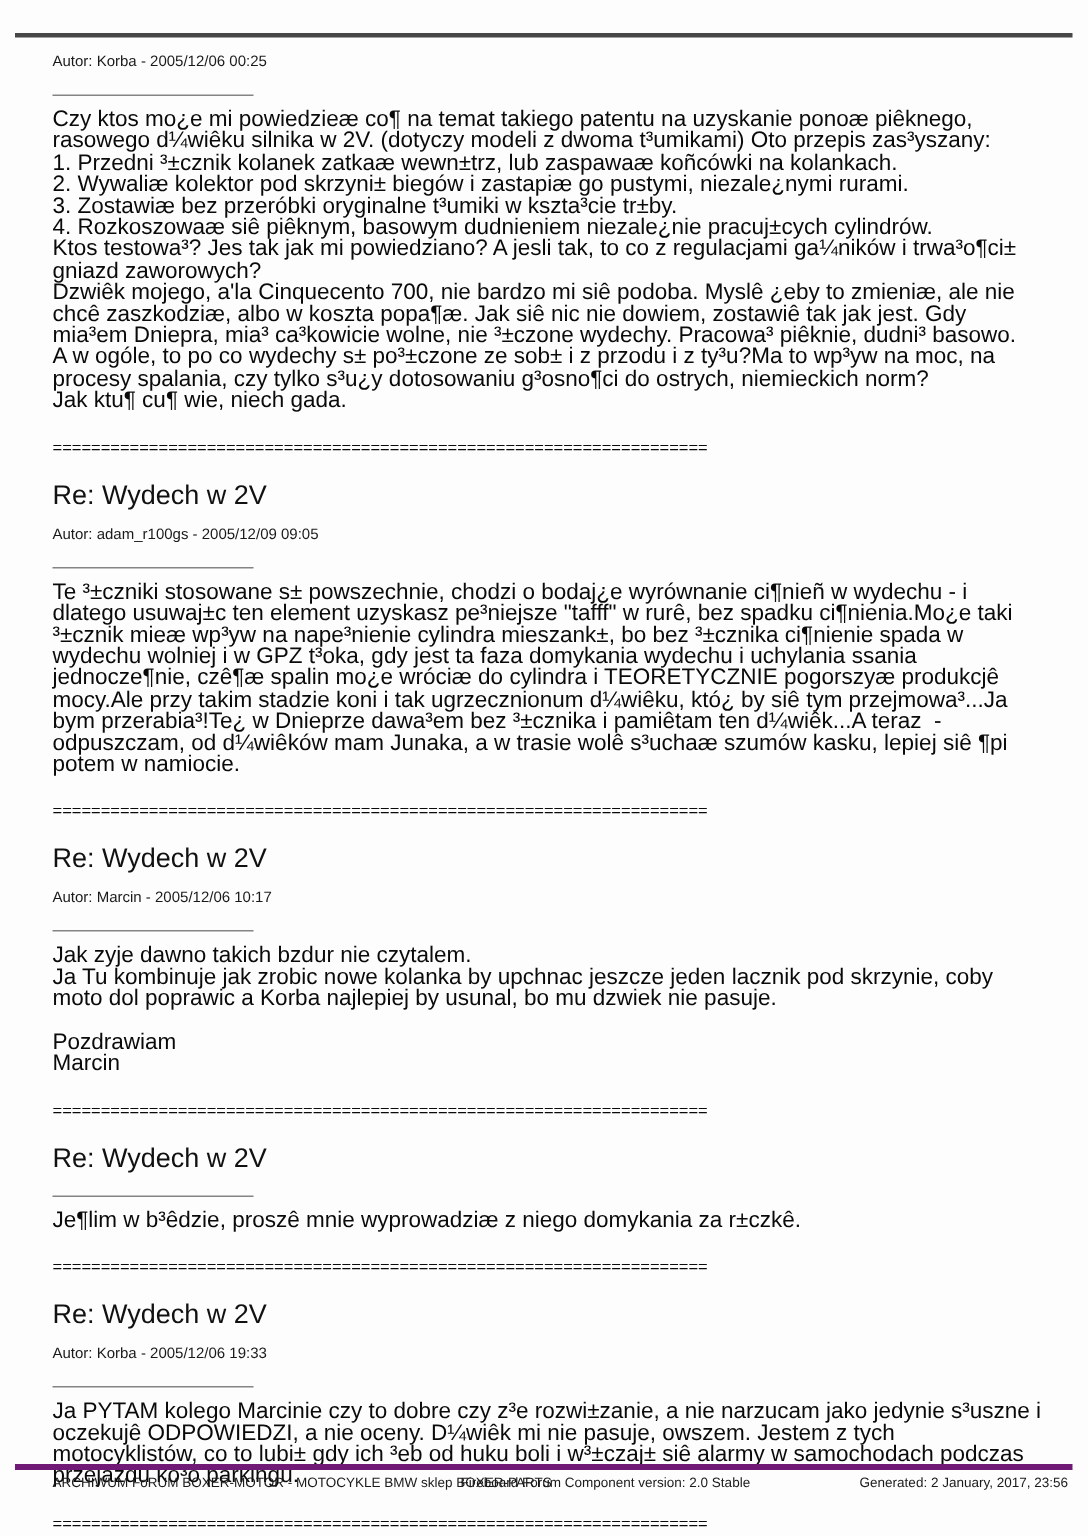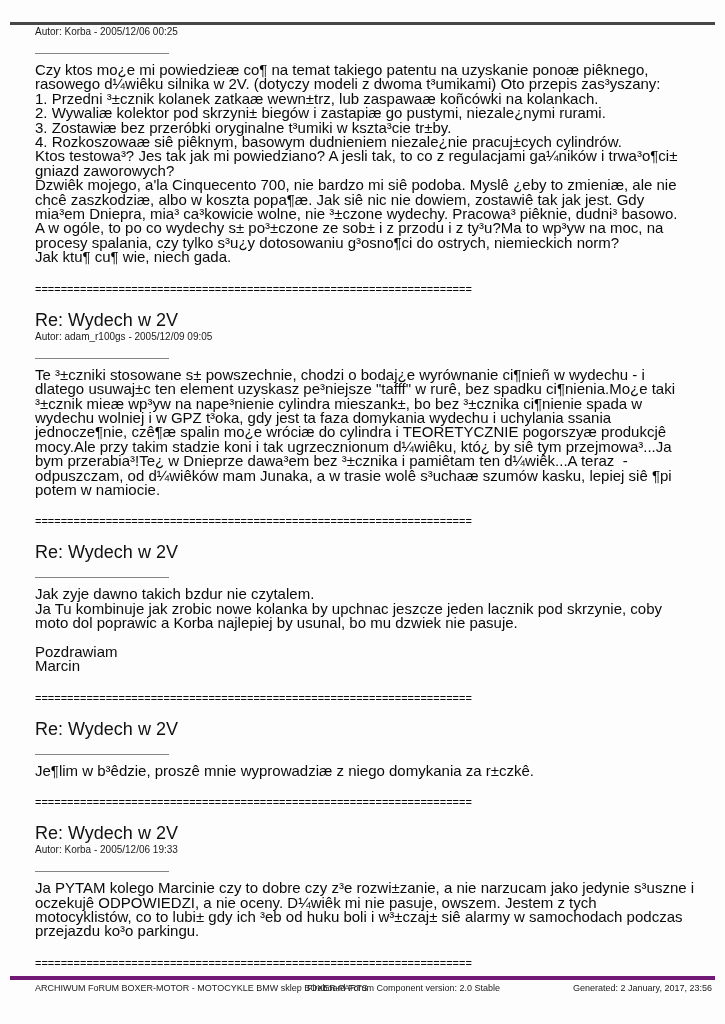--- a/index.html
+++ b/index.html
@@ -25,21 +25,21 @@
   .post-title {
     font-size: 18px;
     font-weight: 400;
     line-height: 20px;
     margin: 14px 0 0 0;
     color: #111;
   }
   .post-author {
     font-size: 10px;
     line-height: 12px;
-    margin-top: 1px;
+    margin-top: 11px;
     color: #1a1a1a;
   }
   .author-divider {
     width: 134px;
     height: 0;
     border-bottom: 1px solid #848484;
     margin-top: 15px;
   }
   .post-body {
     font-size: 15px;
@@ -97,20 +97,21 @@
   <section class="post">
     <h2 class="post-title">Re: Wydech w 2V</h2>
     <div class="post-author">Autor: adam_r100gs - 2005/12/09 09:05</div>
     <div class="author-divider"></div>
     <div class="post-body">Te ³±czniki stosowane s± powszechnie, chodzi o bodaj¿e wyrównanie ci¶nieñ w wydechu - i dlatego usuwaj±c ten element uzyskasz pe³niejsze "tafff" w rurê, bez spadku ci¶nienia.Mo¿e taki ³±cznik mieæ wp³yw na nape³nienie cylindra mieszank±, bo bez ³±cznika ci¶nienie spada w wydechu wolniej i w GPZ t³oka, gdy jest ta faza domykania wydechu i uchylania ssania jednocze¶nie, czê¶æ spalin mo¿e wróciæ do cylindra i TEORETYCZNIE pogorszyæ produkcjê mocy.Ale przy takim stadzie koni i tak ugrzecznionum d¼wiêku, któ¿ by siê tym przejmowa³...Ja bym przerabia³!Te¿ w Dnieprze dawa³em bez ³±cznika i pamiêtam ten d¼wiêk...A teraz  - odpuszczam, od d¼wiêków mam Junaka, a w trasie wolê s³uchaæ szumów kasku, lepiej siê ¶pi potem w namiocie.</div>
     <div class="post-separator">====================================================================</div>
   </section>
 
   <section class="post">
     <h2 class="post-title">Re: Wydech w 2V</h2>
+    <div class="post-author">Autor: Marcin - 2005/12/06 10:17</div>
     <div class="author-divider"></div>
     <div class="post-body">Jak zyje dawno takich bzdur nie czytalem.
 Ja Tu kombinuje jak zrobic nowe kolanka by upchnac jeszcze jeden lacznik pod skrzynie, coby moto dol poprawic a Korba najlepiej by usunal, bo mu dzwiek nie pasuje.
 
 Pozdrawiam
 Marcin</div>
     <div class="post-separator">====================================================================</div>
   </section>
 
   <section class="post">

